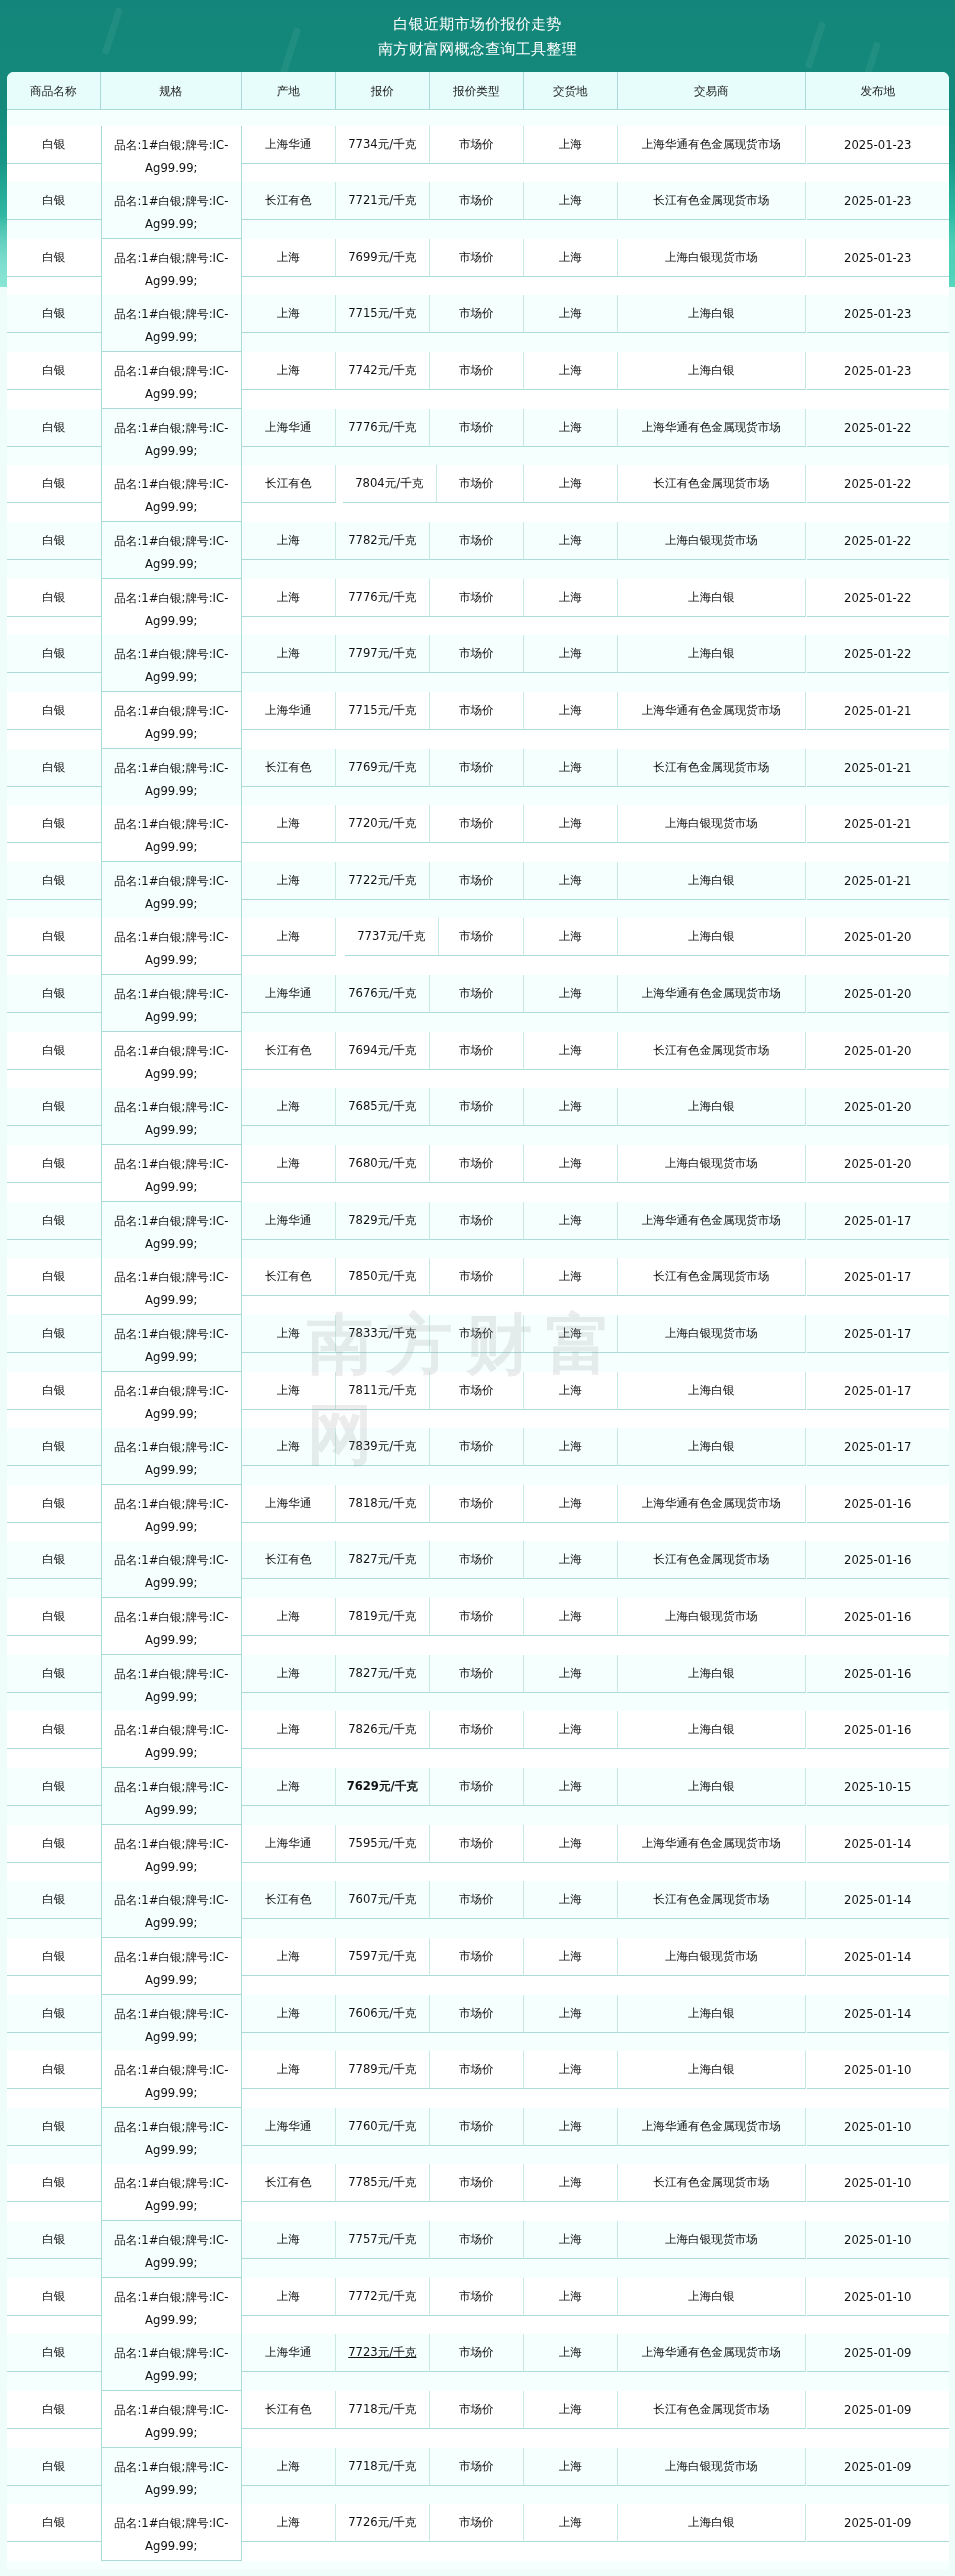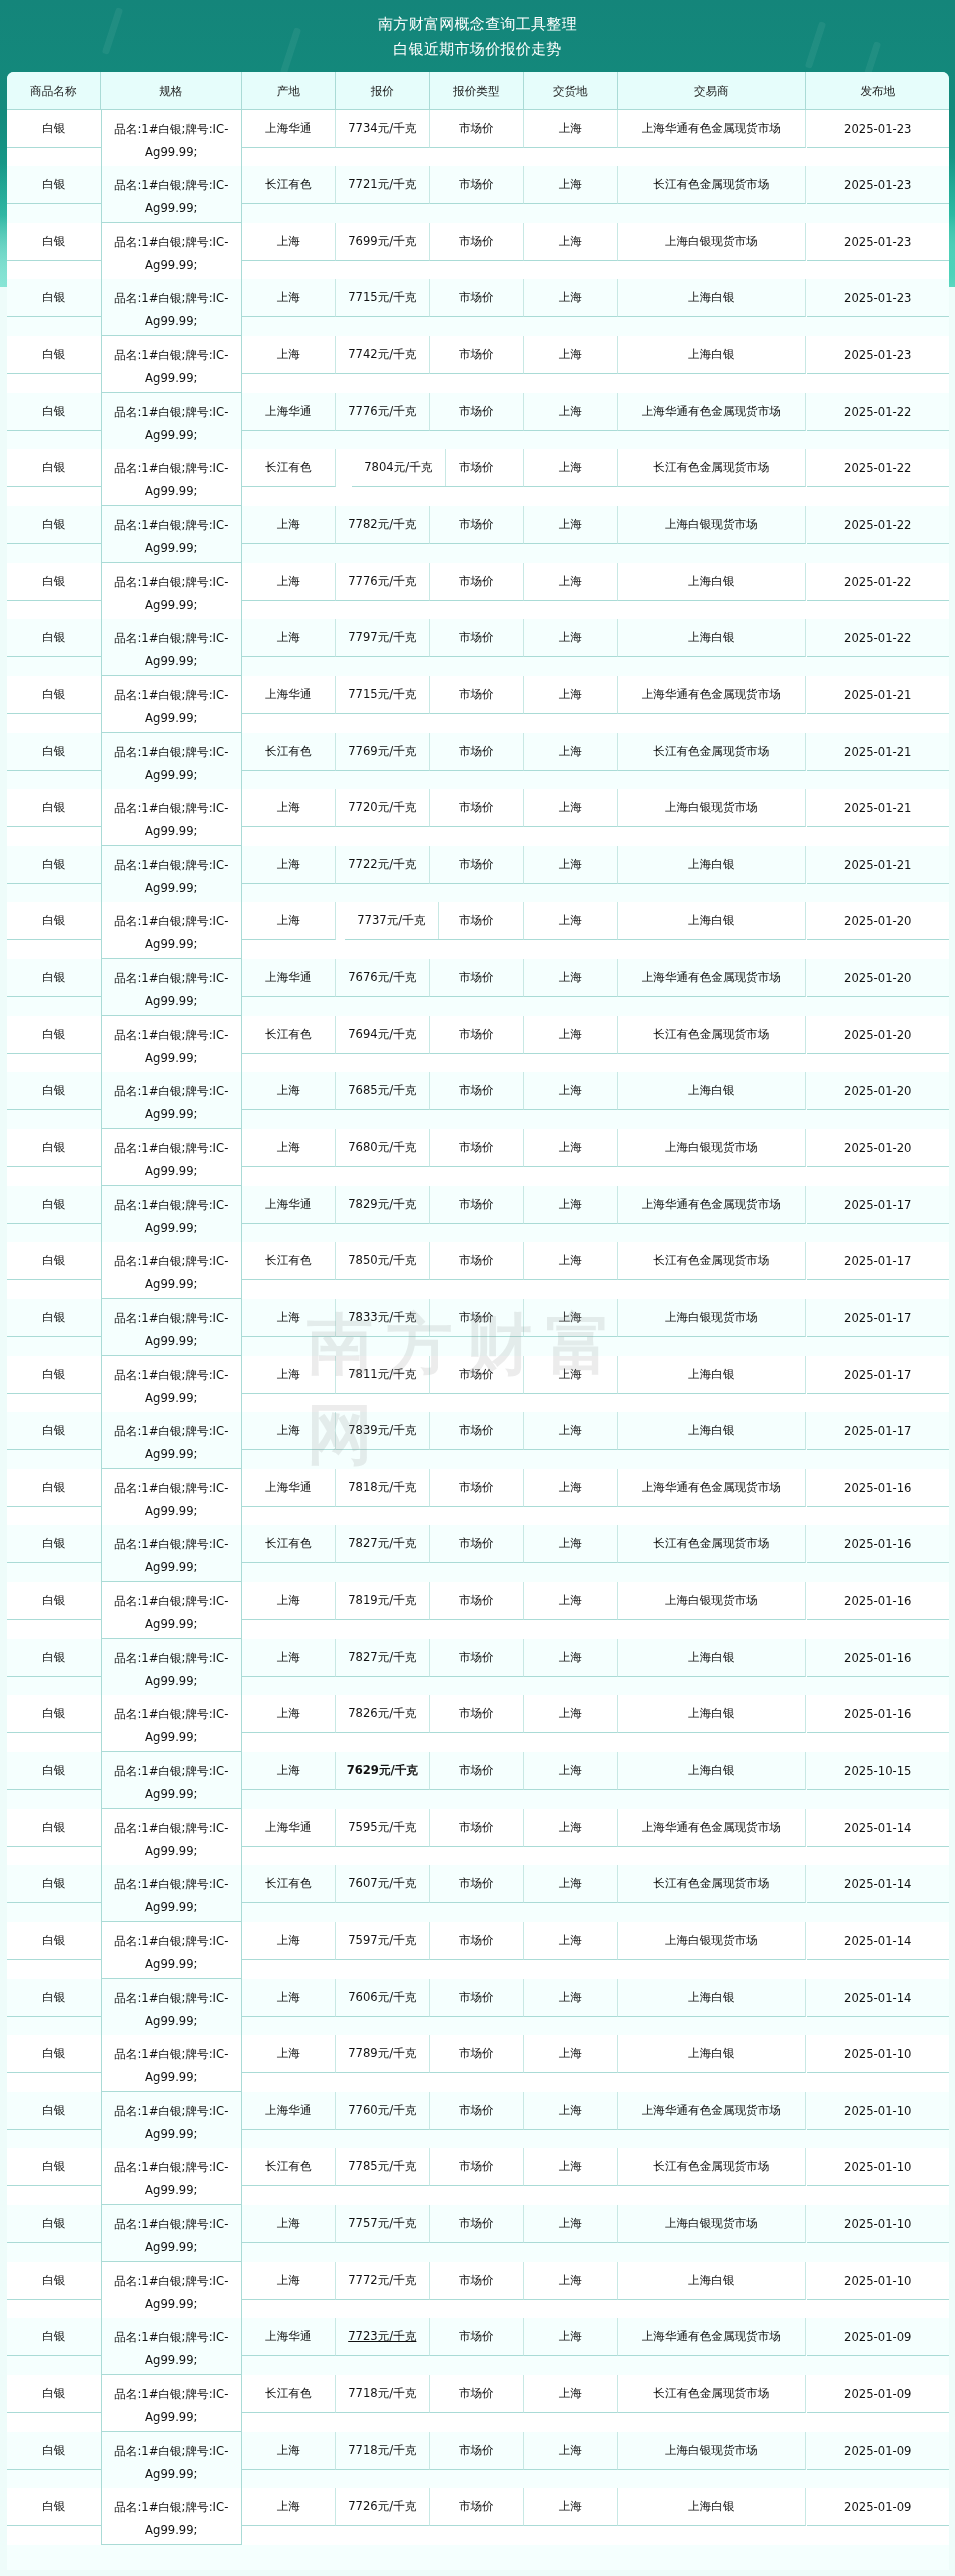--- a/index.html
+++ b/index.html
@@ -19,21 +19,21 @@
   .title-line { font-size: 15px; line-height: 24.6px; letter-spacing: 0.3px; }
 
   .card {
     position: absolute; left: 6.8px; top: 72px; width: 942px; height: 2498px;
     background: #f5fffe; border-radius: 6.8px 6.8px 0 0; overflow: hidden;
   }
 
   .thead { position: absolute; left: 0; top: 0; width: 942px; height: 38px; background: #e6fdfb; border-bottom: 0.7px solid #aadbd6; }
   .th { position: absolute; top: 0; height: 38px; display: flex; align-items: center; justify-content: center; font-size: 11.6px; color: #222; border-right: 0.7px solid #aadbd6; }
 
-  .row { position: absolute; left: 0; width: 942px; height: 57px; }
+  .row { position: absolute; left: 0; width: 942px; height: 57px; margin-top: 16px; }
   .row.odd { background: #ffffff; }
   .row.even { background: #f5fffe; }
   .cell { position: absolute; top: 0; height: 38px; display: flex; align-items: center; justify-content: center; font-size: 11.6px; color: #111; border-bottom: 0.7px solid #aadbd6; border-right: 0.7px solid #c8e8e4; white-space: nowrap; }
   .cell.spec { height: 57px; border-left: 0.7px solid #aadbd6; border-right: 0.7px solid #aadbd6; border-bottom: 0.7px solid #aadbd6; align-items: flex-start; padding-top: 8.2px; line-height: 23px; text-align: center; white-space: normal; font-size: 11.6px; }
   .cell.name { border-right: none; }
   .cell.last { border-right: none; }
 
   .watermark { position: absolute; left: 205px; top: 1283px; width: 491px; height: 164px; pointer-events: none; }
   .wm-cn { position: absolute; left: 102px; top: 17px; font-size: 66px; color: rgba(150,150,150,0.18); letter-spacing: 13.6px; font-weight: bold; font-family: "DejaVu Sans", sans-serif; }
   .wm-en { position: absolute; left: 34px; top: 65px; font-size: 75px; font-style: italic; color: rgba(255,200,120,0.18); font-family: "DejaVu Serif", serif; }
@@ -42,22 +42,22 @@
 <body>
 
 <div class="hero">
   <div class="streak" style="left:109px;top:6.8px;"></div>
   <div class="streak" style="left:287px;top:27px;"></div>
   <div class="streak" style="left:812px;top:20.5px;"></div>
   <div class="streak" style="left:867px;top:41px;"></div>
 </div>
 
 <div class="title-block">
+  <div class="title-line">白银近期市场价报价走势</div>
   <div class="title-line">南方财富网概念查询工具整理</div>
-  <div class="title-line">白银近期市场价报价走势</div>
 </div>
 
 <div class="card" id="card">
   <div class="thead" id="thead">
       <div class="th" style="left: 0px; width: 94px;">商品名称</div>
       <div class="th" style="left: 94px; width: 141px;">规格</div>
       <div class="th" style="left: 235px; width: 94px;">产地</div>
       <div class="th" style="left: 329px; width: 94px;">报价</div>
       <div class="th" style="left: 423px; width: 94px;">报价类型</div>
       <div class="th" style="left: 517px; width: 94px;">交货地</div>
@@ -122,21 +122,21 @@
         <div class="cell " style="left: 329px; width: 94px;">7776元/千克</div>
         <div class="cell " style="left: 423px; width: 94px;">市场价</div>
         <div class="cell " style="left: 517px; width: 94px;">上海</div>
         <div class="cell " style="left: 611px; width: 188px;">上海华通有色金属现货市场</div>
         <div class="cell last" style="left: 800px; width: 142px;">2025-01-22</div>
       </div>
       <div class="row odd" style="top: 377px;">
         <div class="cell name" style="left: 0px; width: 94px;">白银</div>
         <div class="cell spec" style="left: 94px; width: 141px;">品名:1#白银;牌号:IC-Ag99.99;</div>
         <div class="cell " style="left: 235px; width: 94px;">长江有色</div>
-        <div class="cell " style="left: 345px; width: 94px;">7804元/千克</div>
+        <div class="cell " style="left: 336px; width: 94px;">7804元/千克</div>
         <div class="cell " style="left: 423px; width: 94px;">市场价</div>
         <div class="cell " style="left: 517px; width: 94px;">上海</div>
         <div class="cell " style="left: 611px; width: 188px;">长江有色金属现货市场</div>
         <div class="cell last" style="left: 800px; width: 142px;">2025-01-22</div>
       </div>
       <div class="row even" style="top: 434px;">
         <div class="cell name" style="left: 0px; width: 94px;">白银</div>
         <div class="cell spec" style="left: 94px; width: 141px;">品名:1#白银;牌号:IC-Ag99.99;</div>
         <div class="cell " style="left: 235px; width: 94px;">上海</div>
         <div class="cell " style="left: 329px; width: 94px;">7782元/千克</div>

